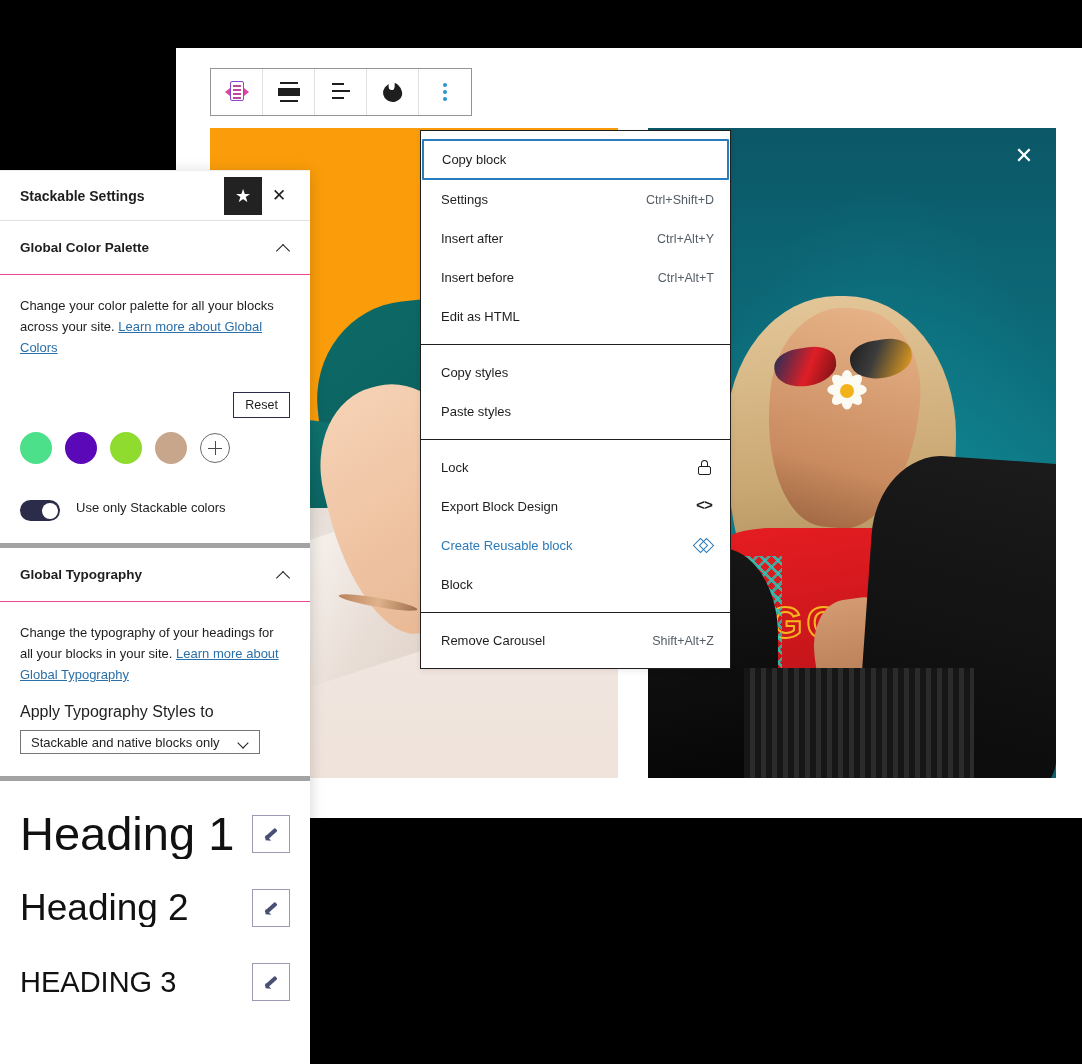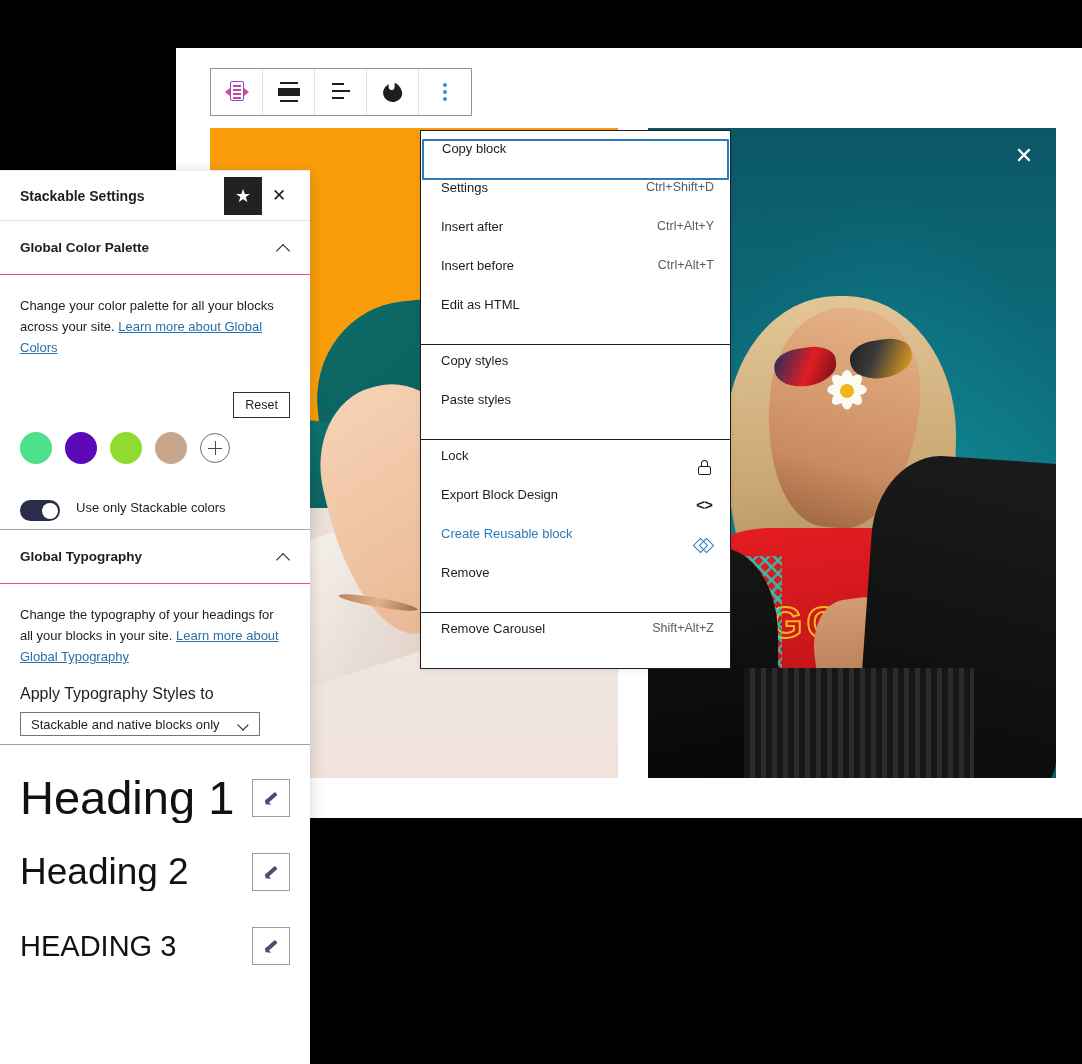--- a/index.html
+++ b/index.html
@@ -292,21 +292,21 @@
     width: 311px;
     background: #ffffff;
     border: 1px solid #1e1e1e;
     box-shadow: 0 2px 6px rgba(0,0,0,.08);
     z-index: 60;
     padding: 0;
   }
   .dd-group { padding: 8px 0; }
   .dd-group + .dd-group { border-top: 1px solid #1e1e1e; }
   .dd-item {
-    display: flex; 
+    display: flex; align-items: center;
     height: 39px;
     padding: 0 16px 0 20px;
     font-size: 13px; color: #1e1e1e;
     cursor: pointer;
     background: transparent;
   }
   .dd-item .lbl { flex: 1; white-space: nowrap; }
   .dd-item .sc { color: #555d66; font-size: 12.5px; margin-left: 12px; white-space: nowrap; }
   .dd-item .ic { width: 20px; display:flex; align-items:center; justify-content:center; margin-left: 10px; }
   .dd-item.focused {
@@ -369,21 +369,21 @@
   }
   .sk-section-head .st { flex: 1; font-size: 13.5px; font-weight: 700; color: #1e1e1e; }
   .chev { width: 13px; height: 8px; position: relative; }
   .chev::before {
     content:""; position:absolute; left:1px; top:2px;
     width: 9px; height: 9px;
     border-left: 1.8px solid #1e1e1e; border-top: 1.8px solid #1e1e1e;
     transform: rotate(45deg);
   }
 
-  .sk-body { padding: 20px 20px 8px 20px; border-bottom: 1px solid #a3a3a3; }
+  .sk-body { padding: 20px 20px 22px 20px; border-bottom: 5px solid #a3a3a3; }
   .sk-desc { font-size: 13px; line-height: 21px; color: #1e1e1e; }
   .sk-link { color: #2a6fa8; text-decoration: underline; cursor: pointer; }
 
   .reset-row { display:flex; justify-content:flex-end; margin-top: 34px; }
   .reset-btn {
     border: 1px solid #2b2b4a; background: #fff; color: #1e1e1e;
     font-size: 12.5px; padding: 5px 11px; cursor: pointer;
     font-family: "Liberation Sans", sans-serif;
   }
 
@@ -594,21 +594,21 @@
       <div class="dd-item accent">
         <span class="lbl">Create Reusable block</span>
         <span class="ic">
           <span class="ic-reusable">
               <i></i>
               <b></b>
             </span>
         </span>
       </div>
       <div class="dd-item">
-        <span class="lbl">Remove</span>
+        <span class="lbl">Block</span>
       </div>
     </div>
 
     <div class="dd-group">
       <div class="dd-item">
         <span class="lbl">Remove Carousel</span>
         <span class="sc">Shift+Alt+Z</span>
       </div>
     </div>
 

